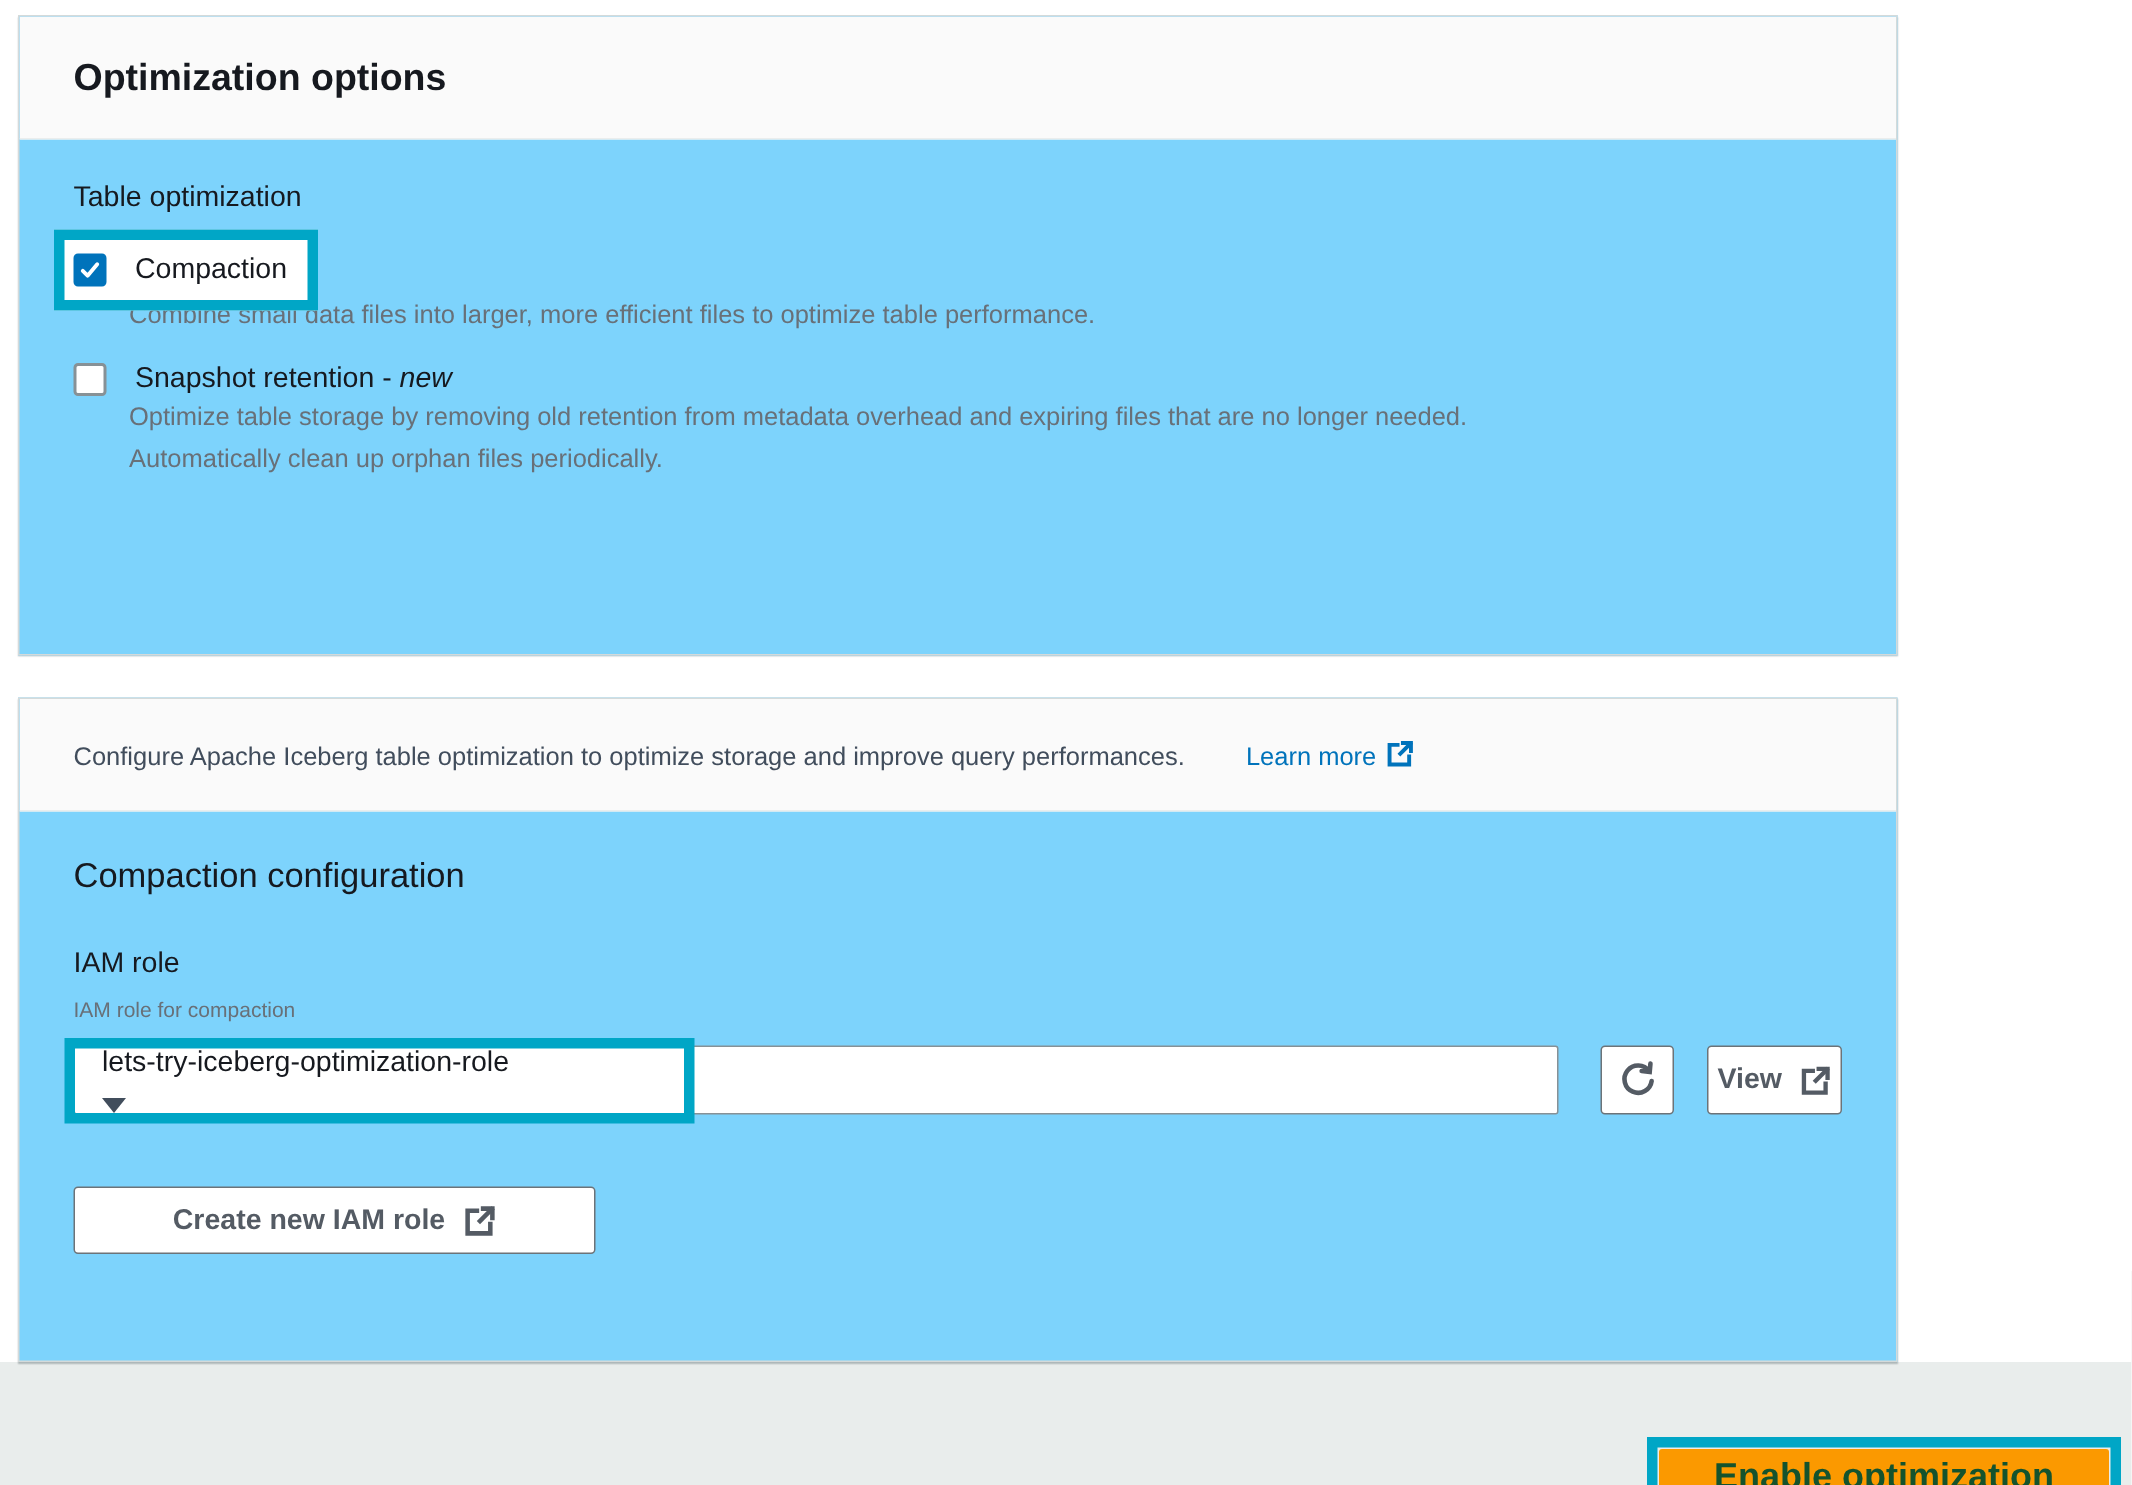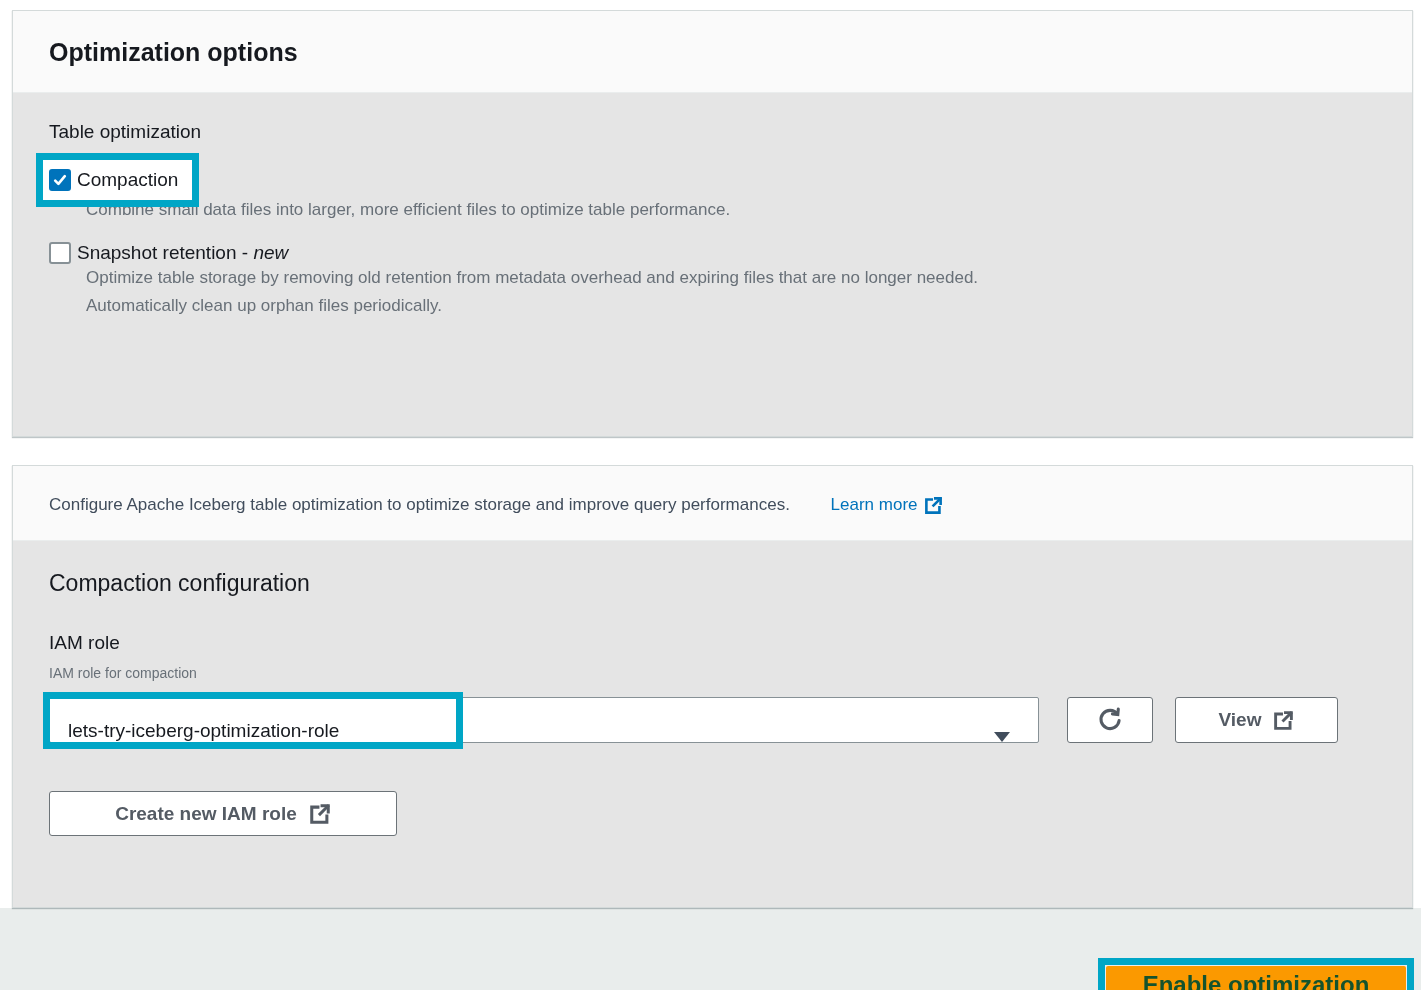--- a/index.html
+++ b/index.html
@@ -17,22 +17,22 @@
     color:#16191f;
     overflow:hidden;
   }
   .form-bg{
     background:#ffffff;
     width:1421px;
     padding:10px 8px 0 12px;
     height:908px;
   }
   .panel{
-    width:1401px;
-    background:#e5e5e5;
+    width:1253px;
+    background:#7dd3fc;
     border:1px solid #d4dada;
     box-shadow:0 1px 1px rgba(0,28,36,.25);
     overflow:hidden;
   }
   .panel-options{height:427px;}
   .panel-config{height:443px;margin-top:28px;}
   .panel-header{
     background:#fafafa;
     border-bottom:1px solid #eaeded;
     padding:24px 36px 23px 36px;
@@ -48,38 +48,38 @@
     margin-top:3px;
     font-size:17px;
     line-height:24px;
     color:#414d5c;
   }
   .learn-link{
     color:var(--link);
     text-decoration:none;
     cursor:pointer;
     display:inline-flex;
-    align-items:center;
+    align-items:flex-start;
     gap:6px;
     padding-left:36px;
   }
   .panel-body{padding:26px 36px;}
   .group-label{font-size:19px;line-height:26px;color:#16191f;margin-bottom:8px;}
 
   .annotation{border:7px solid var(--annotation);}
   .annotation-inline{
     display:inline-flex;
     position:relative;
     z-index:2;
     background:#fff;
     padding:9px 14px 9px 6px;
     margin-left:-13px;
     margin-bottom:-7px;
   }
-  .cb-row{display:flex;align-items:center;gap:6px;font-size:19px;color:#16191f;cursor:pointer;}
+  .cb-row{display:flex;align-items:center;gap:19px;font-size:19px;color:#16191f;cursor:pointer;}
   .checkbox{
     width:22px;height:22px;flex:0 0 22px;
     border-radius:3px;
     display:inline-flex;align-items:center;justify-content:center;
     background:#fff;
     border:2px solid #879196;
   }
   .checkbox.checked{background:var(--checkbox);border-color:var(--checkbox);}
   .cb-label i{font-style:italic;}
   .cb-desc{
@@ -104,24 +104,25 @@
   }
   .field-label{margin-top:31px;font-size:19px;line-height:25px;}
   .field-desc{margin-top:7px;font-size:14px;line-height:22px;color:#687078;}
   .select-row{margin-top:13px;display:flex;align-items:center;}
   .select-wrap{position:relative;}
   .select{
     width:990px;height:46px;
     border:1px solid #879196;
     border-radius:2px;
     background:#fff;
-    display:flex;align-items:flex-end;justify-content:space-between;
+    display:flex;align-items:flex-start;justify-content:space-between;
     padding:0 16px 0 18px;
     font-size:19px;color:#16191f;
     cursor:pointer;
+    flex-direction:column;
   }
   .caret{
     width:0;height:0;
     border-left:8px solid transparent;
     border-right:8px solid transparent;
     border-top:10px solid #414d5c;
     margin-right:12px;
   }
   .annotation.overlay{
     position:absolute;

